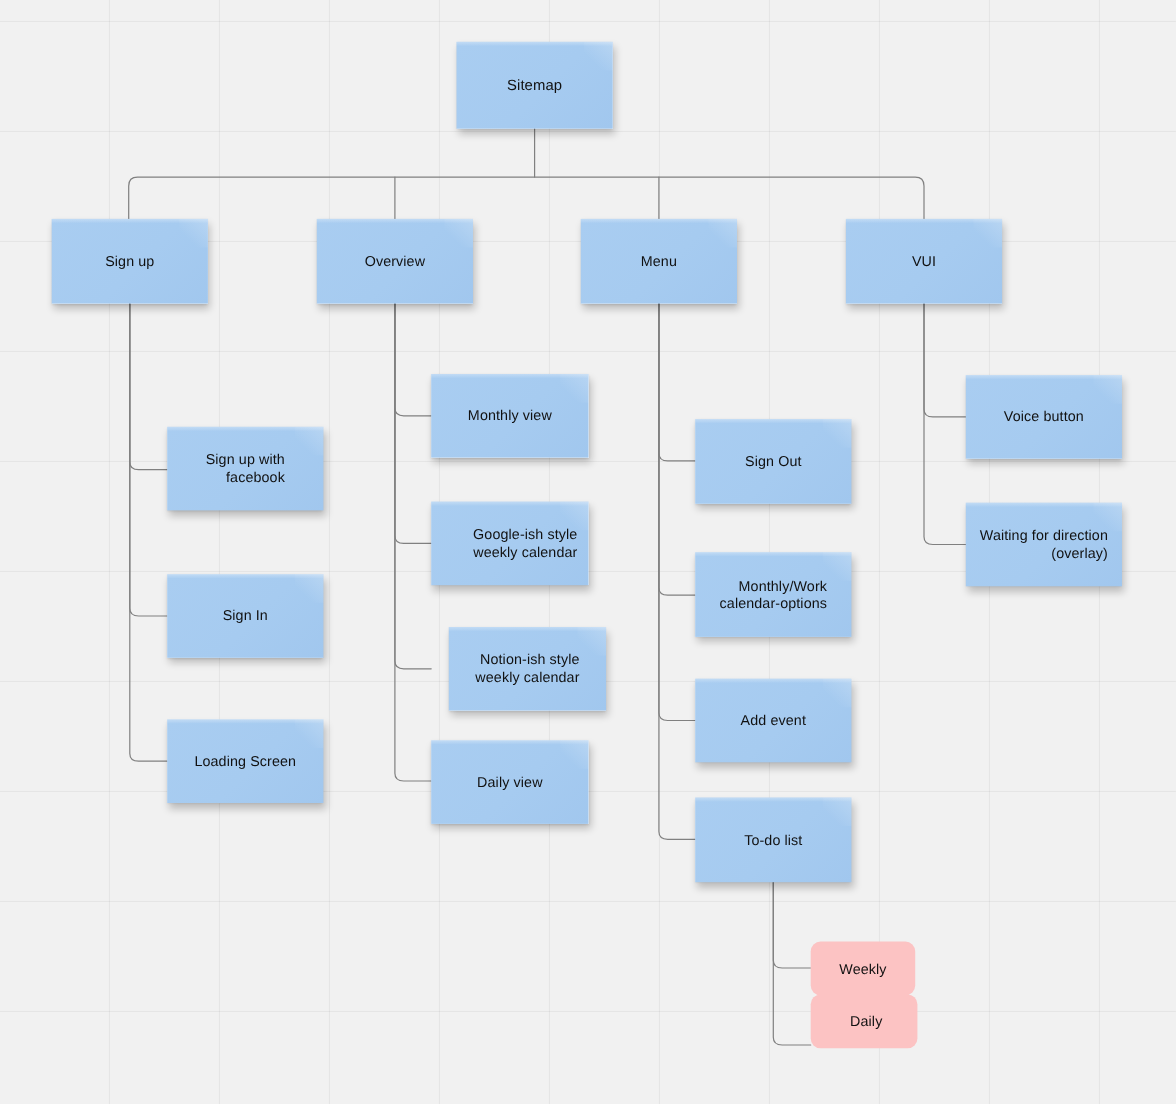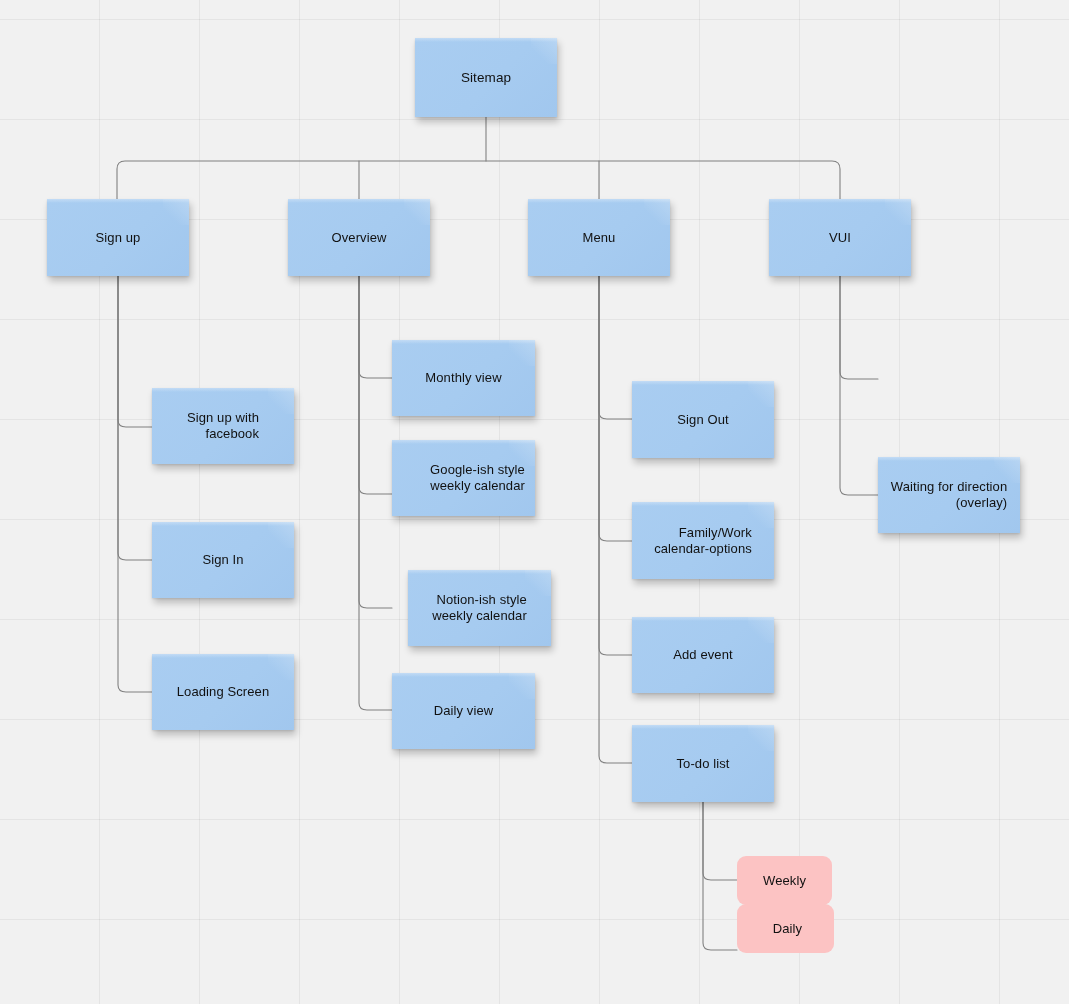--- a/index.html
+++ b/index.html
@@ -121,27 +121,28 @@
 
 <div class="node note" style="left: 47px; top: 199px; width: 142px; height: 77px;">Sign up</div>
     <div class="node note" style="left: 288px; top: 199px; width: 142px; height: 77px;">Overview</div>
     <div class="node note" style="left: 528px; top: 199px; width: 142px; height: 77px;">Menu</div>
     <div class="node note" style="left: 769px; top: 199px; width: 142px; height: 77px;">VUI</div>
     <div class="node note" style="left: 152px; top: 388px; width: 142px; height: 76px;">Sign up with
 facebook</div>
     <div class="node note" style="left: 152px; top: 522px; width: 142px; height: 76px;">Sign In</div>
     <div class="node note" style="left: 152px; top: 654px; width: 142px; height: 76px;">Loading Screen</div>
     <div class="node note" style="left: 392px; top: 340px; width: 143px; height: 76px;">Monthly view</div>
-    <div class="node note" style="left: 392px; top: 440px; width: 143px; height: 76px; padding-left: 36px;">Google-ish style
+    <div class="node note" style="left: 392px; top: 456px; width: 143px; height: 76px; padding-left: 36px;">Google-ish style
 weekly calendar</div>
     <div class="node note" style="left: 392px; top: 570px; width: 143px; height: 76px; margin-left: 16px;">Notion-ish style
 weekly calendar</div>
     <div class="node note" style="left: 392px; top: 673px; width: 143px; height: 76px;">Daily view</div>
     <div class="node note" style="left: 632px; top: 381px; width: 142px; height: 77px;">Sign Out</div>
-    <div class="node note" style="left: 632px; top: 502px; width: 142px; height: 77px;">Family/Work
+    <div class="node note" style="left: 632px; top: 502px; width: 142px; height: 77px;">Monthly/Work
 calendar-options</div>
     <div class="node note" style="left: 632px; top: 617px; width: 142px; height: 76px;">Add event</div>
     <div class="node note" style="left: 632px; top: 725px; width: 142px; height: 77px;">To-do list</div>
+    <div class="node note" style="left: 878px; top: 341px; width: 142px; height: 76px;">Voice button</div>
     <div class="node note" style="left: 878px; top: 457px; width: 142px; height: 76px;">Waiting for direction
 (overlay)</div>
     <div class="node pill" style="left: 737px; top: 856px; width: 95px; height: 49px;">Weekly</div>
     <div class="node pill" style="left: 737px; top: 904px; width: 97px; height: 49px; padding-left: 12px;">Daily</div>
   </div>
 
 </body></html>

